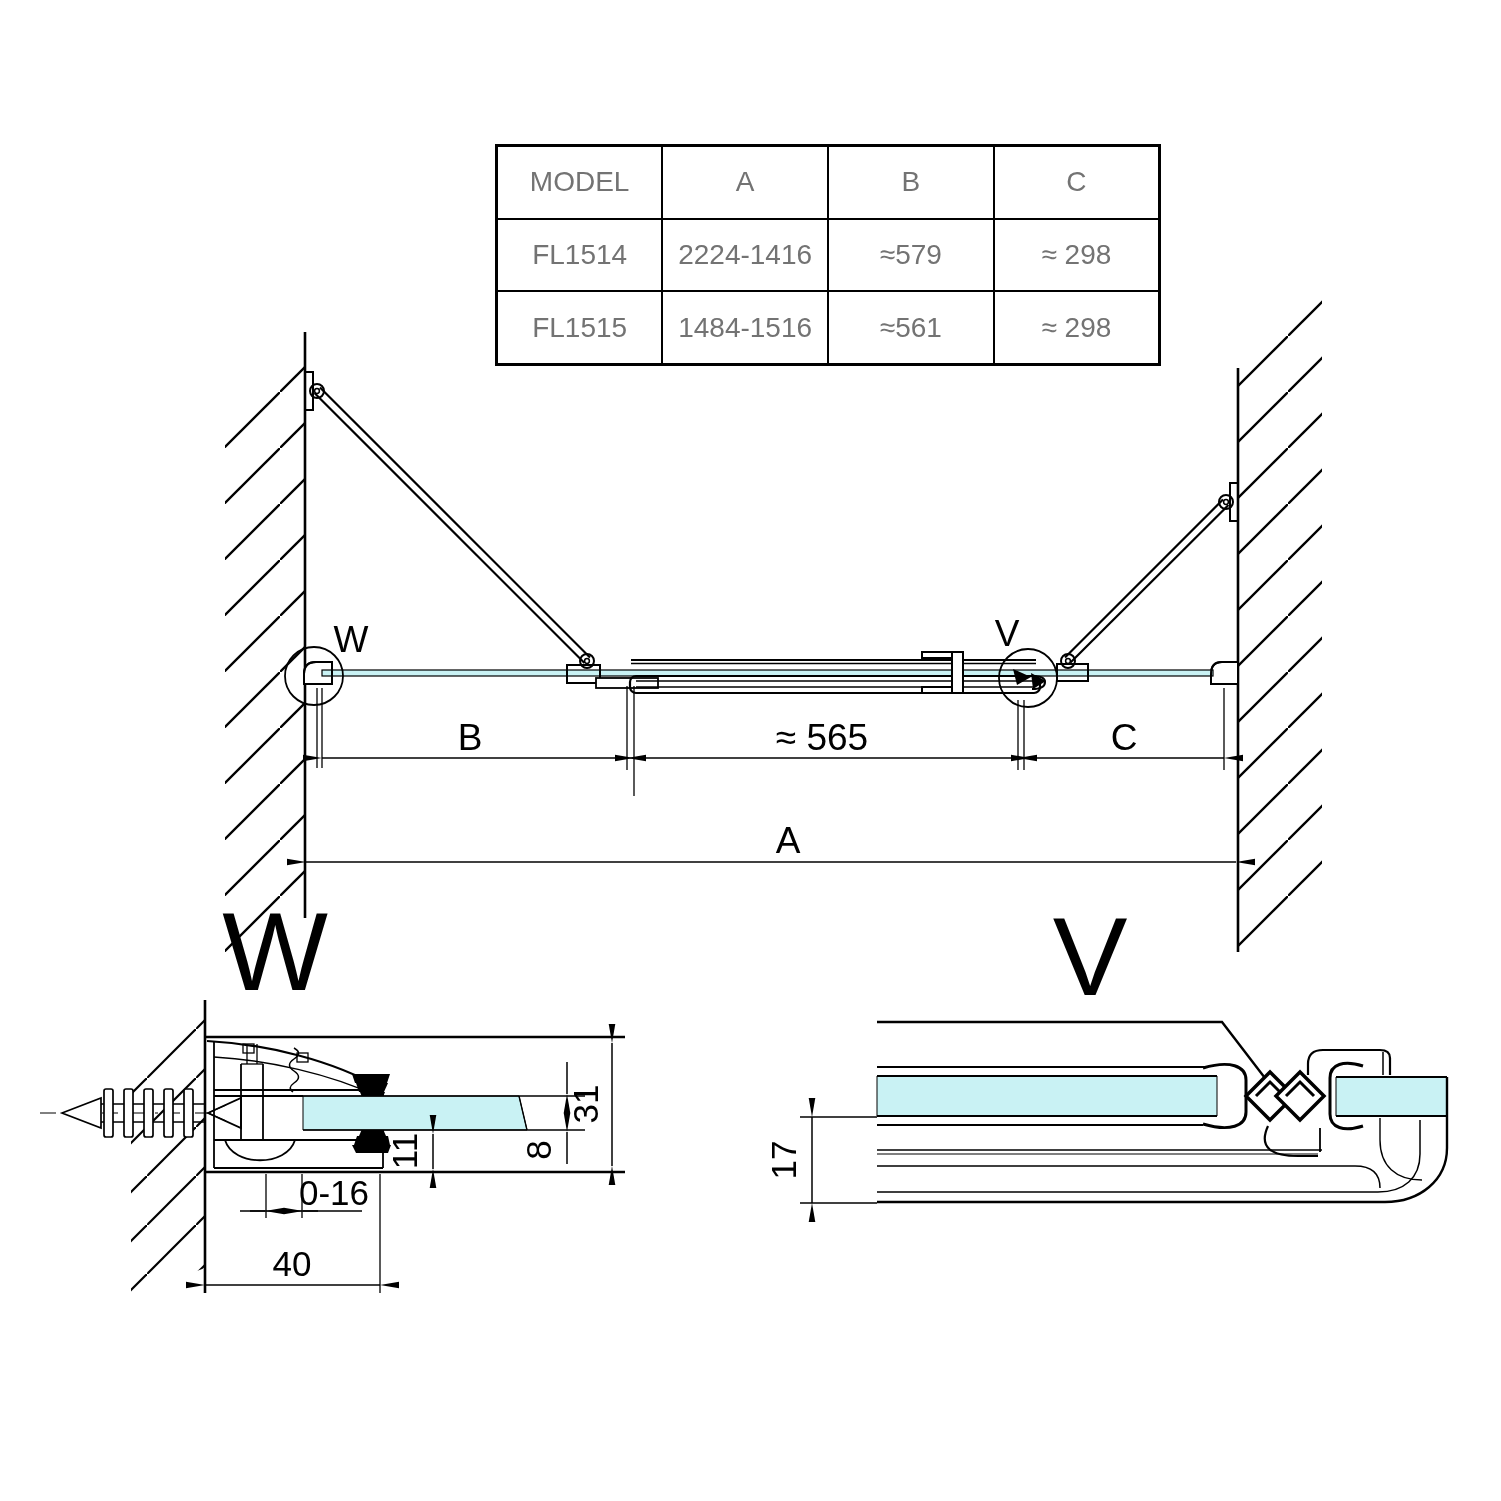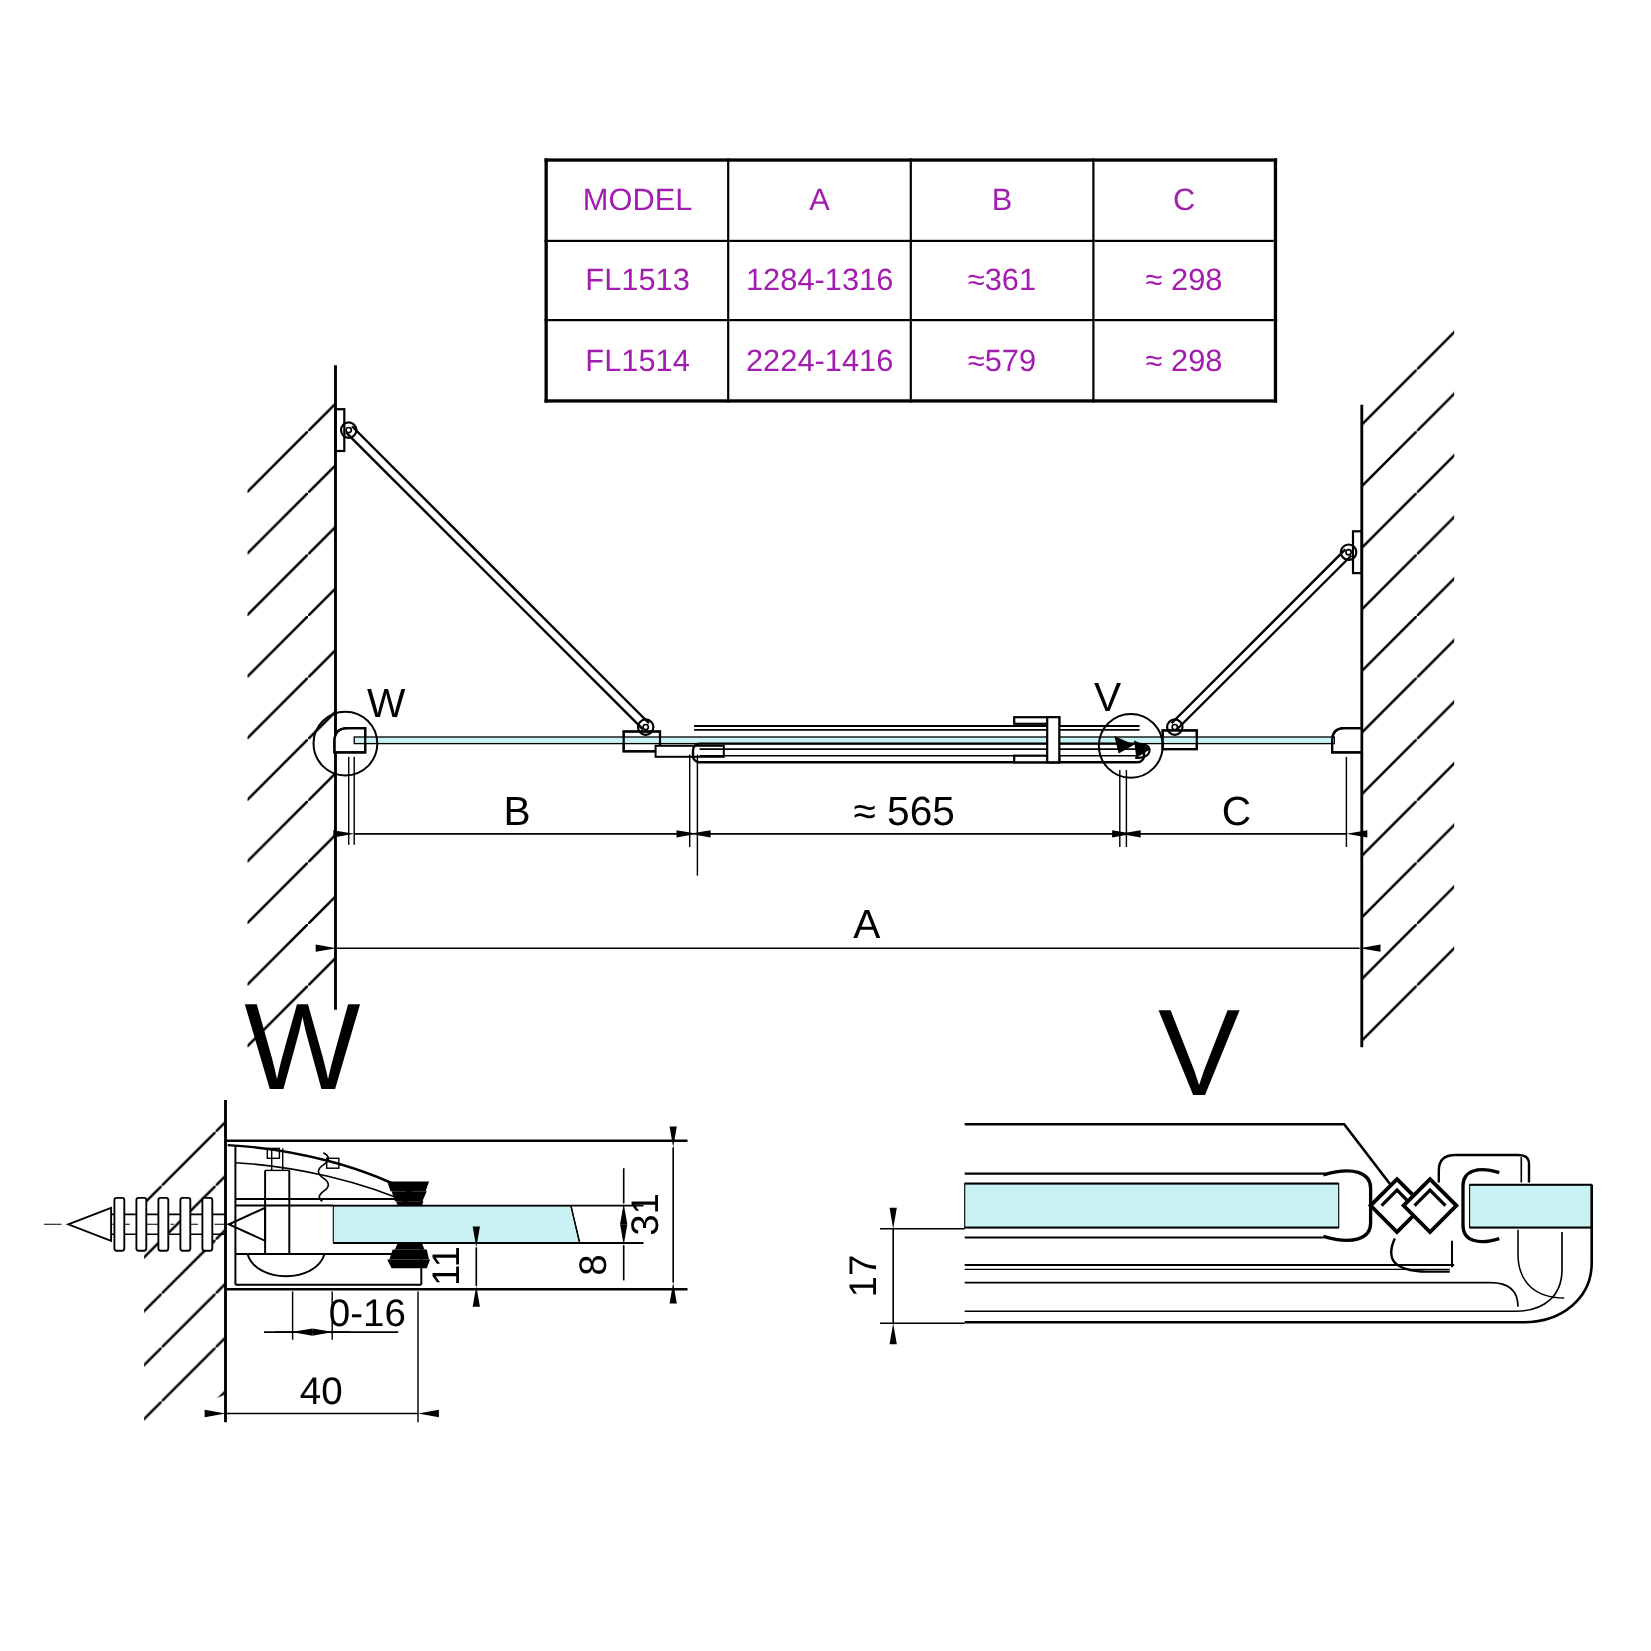--- a/index.html
+++ b/index.html
@@ -7,21 +7,21 @@
          font-family:"Liberation Sans", sans-serif;}
   svg{position:absolute;left:0;top:0;}
   svg text{font-family:"Liberation Sans", sans-serif;fill:#000;}
   .lab-sm{font-size:37px;}
   .lab-dim{font-size:35px;}
   .lab-big{font-size:112px;}
   
   .spec-table{position:absolute;left:495px;top:144px;width:666px;height:222px;
               border-collapse:collapse;table-layout:fixed;}
   .spec-table td,.spec-table th{border:2.4px solid #000;text-align:center;vertical-align:middle;
-              font-size:28px;font-weight:400;color:#a21caf;padding:0;height:55px;}
+              font-size:28px;font-weight:400;color:#737373;padding:0;height:55px;}
   .spec-table{border:3px solid #000;}
 </style>
 </head>
 <body>
 
 <div class="stage">
 
   <svg width="1501" height="1501" viewBox="0 0 1501 1501">
     <defs>
       <pattern id="h1" width="56" height="56" patternUnits="userSpaceOnUse">
@@ -254,27 +254,27 @@
 
   <table class="spec-table">
     <tbody>
         <tr>
       <th>MODEL</th>
       <th>A</th>
       <th>B</th>
       <th>C</th>
     </tr>
     <tr>
-      <td>FL1513</td>
-      <td>1284-1316</td>
-      <td>≈361</td>
-      <td>≈ 298</td>
-    </tr>
-    <tr>
       <td>FL1514</td>
       <td>2224-1416</td>
       <td>≈579</td>
       <td>≈ 298</td>
     </tr>
+    <tr>
+      <td>FL1515</td>
+      <td>1484-1516</td>
+      <td>≈561</td>
+      <td>≈ 298</td>
+    </tr>
   </tbody>
     </table>
 
 </div>
 
 </body></html>

